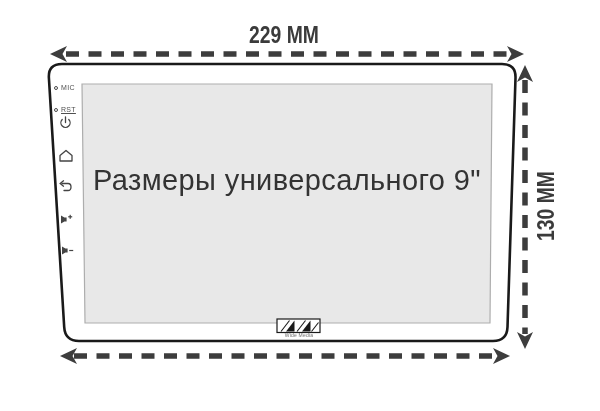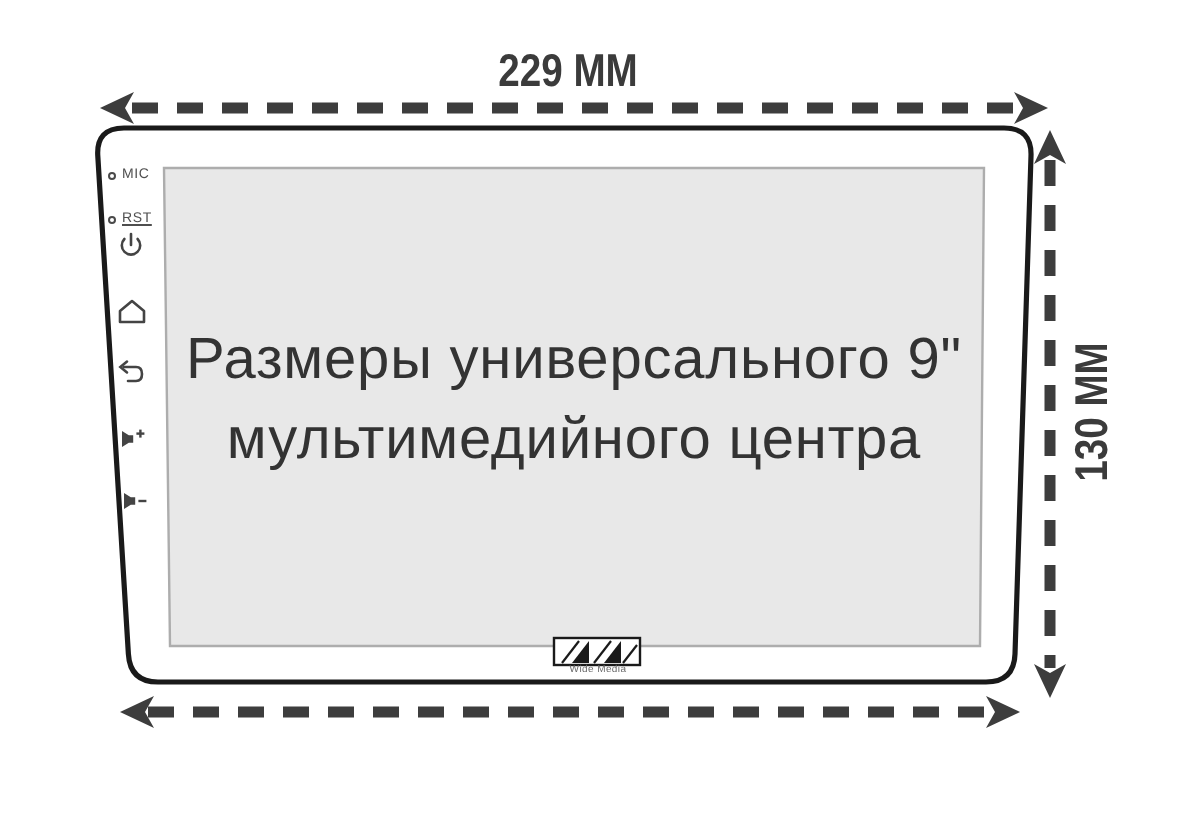--- a/index.html
+++ b/index.html
@@ -132,21 +132,20 @@
     <span class="squeeze">229 MM</span>
   </div>
 
 
   <div class="dim-rot" style="left:546px;top:206px;">
     <span class="squeeze">130 MM</span>
   </div>
 
   <div class="screen-title">
     <div>Размеры универсального 9"</div>
-    <div>мультимедийного центра</div>
   </div>
 
   <div class="pin" style="left:54px;top:84px;">
     <span class="hole"></span>
     <span class="pin-text">MIC</span>
   </div>
 
   <div class="pin rst-row" style="left:54px;top:106px;">
     <span class="hole"></span>
     <span class="pin-text">RST</span>

